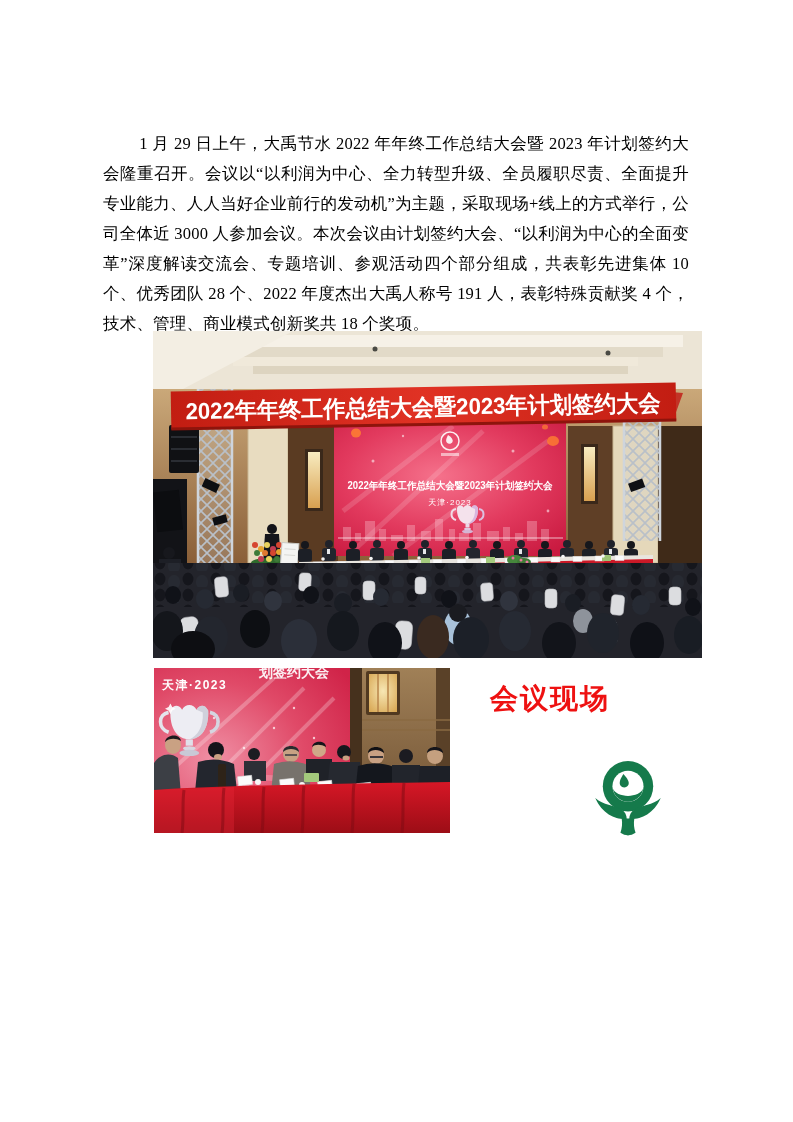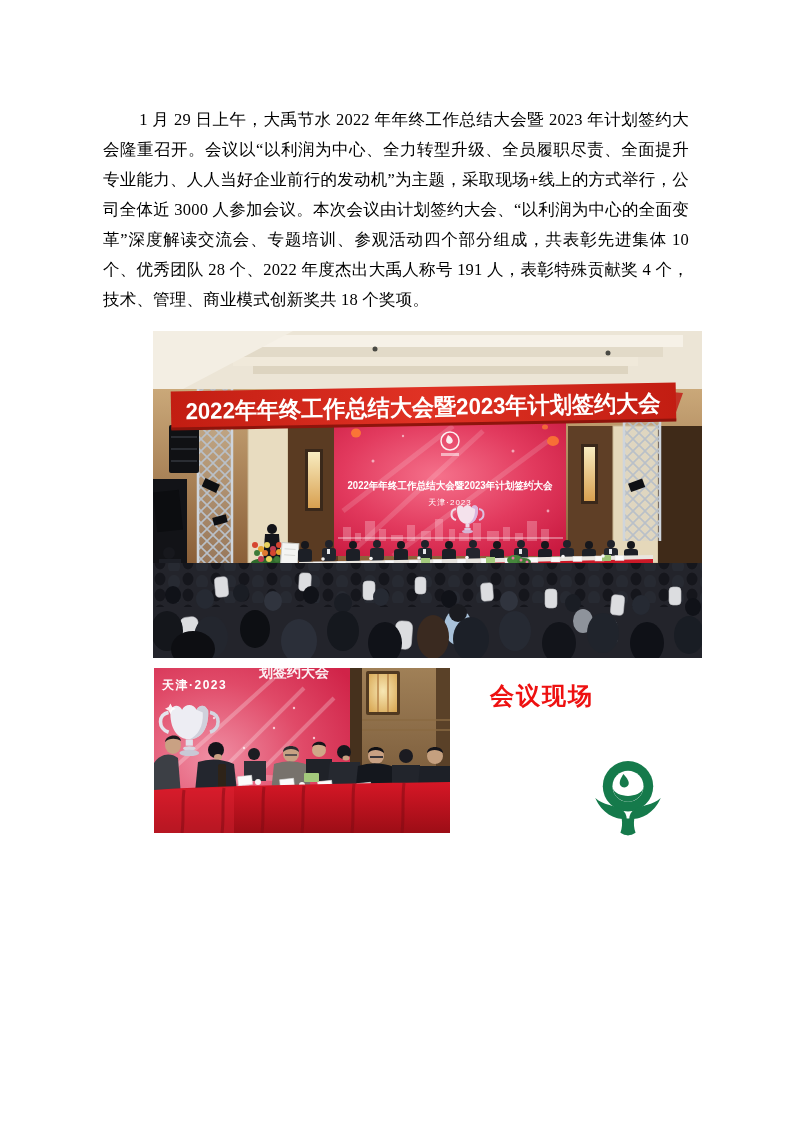--- a/index.html
+++ b/index.html
@@ -1,32 +1,32 @@
 <!DOCTYPE html>
 <html><head>
 <meta charset="utf-8">
 <style>
   html,body{margin:0;padding:0;background:#ffffff;}
   .page{
     position:relative;width:793px;height:1122px;background:#ffffff;
     font-family:"Liberation Serif","DejaVu Serif",serif;overflow:hidden;
   }
   .body-text{
-    position:absolute;left:103px;top:88px;width:586px;
+    position:absolute;left:103px;top:112px;width:586px;
     font-size:16.5px;line-height:30px;color:#000;
     text-align:justify;text-justify:inter-ideograph;text-indent:2.2em;
     letter-spacing:0.2px;
   }
   .photo{position:absolute;display:block;}
   #photo1{left:153px;top:331px;}
   #photo2{left:154px;top:668px;}
   .caption{
     position:absolute;left:490px;top:680px;
     font-family:"Liberation Sans","DejaVu Sans",sans-serif;
-    font-weight:bold;font-size:24px;color:#ee1111;letter-spacing:2px;
+    font-weight:bold;font-size:28px;color:#ee1111;letter-spacing:2px;
   }
   #logo{position:absolute;left:586px;top:756px;}
   svg text{font-family:"Liberation Sans","DejaVu Sans",sans-serif;}
 </style>
 </head>
 <body>
 
 <div class="page">
 
   <p class="body-text">1 月 29 日上午，大禹节水 2022 年年终工作总结大会暨 2023 年计划签约大会隆重召开。会议以“以利润为中心、全力转型升级、全员履职尽责、全面提升专业能力、人人当好企业前行的发动机”为主题，采取现场+线上的方式举行，公司全体近 3000 人参加会议。本次会议由计划签约大会、“以利润为中心的全面变革”深度解读交流会、专题培训、参观活动四个部分组成，共表彰先进集体 10 个、优秀团队 28 个、2022 年度杰出大禹人称号 191 人，表彰特殊贡献奖 4 个，技术、管理、商业模式创新奖共 18 个奖项。</p>

